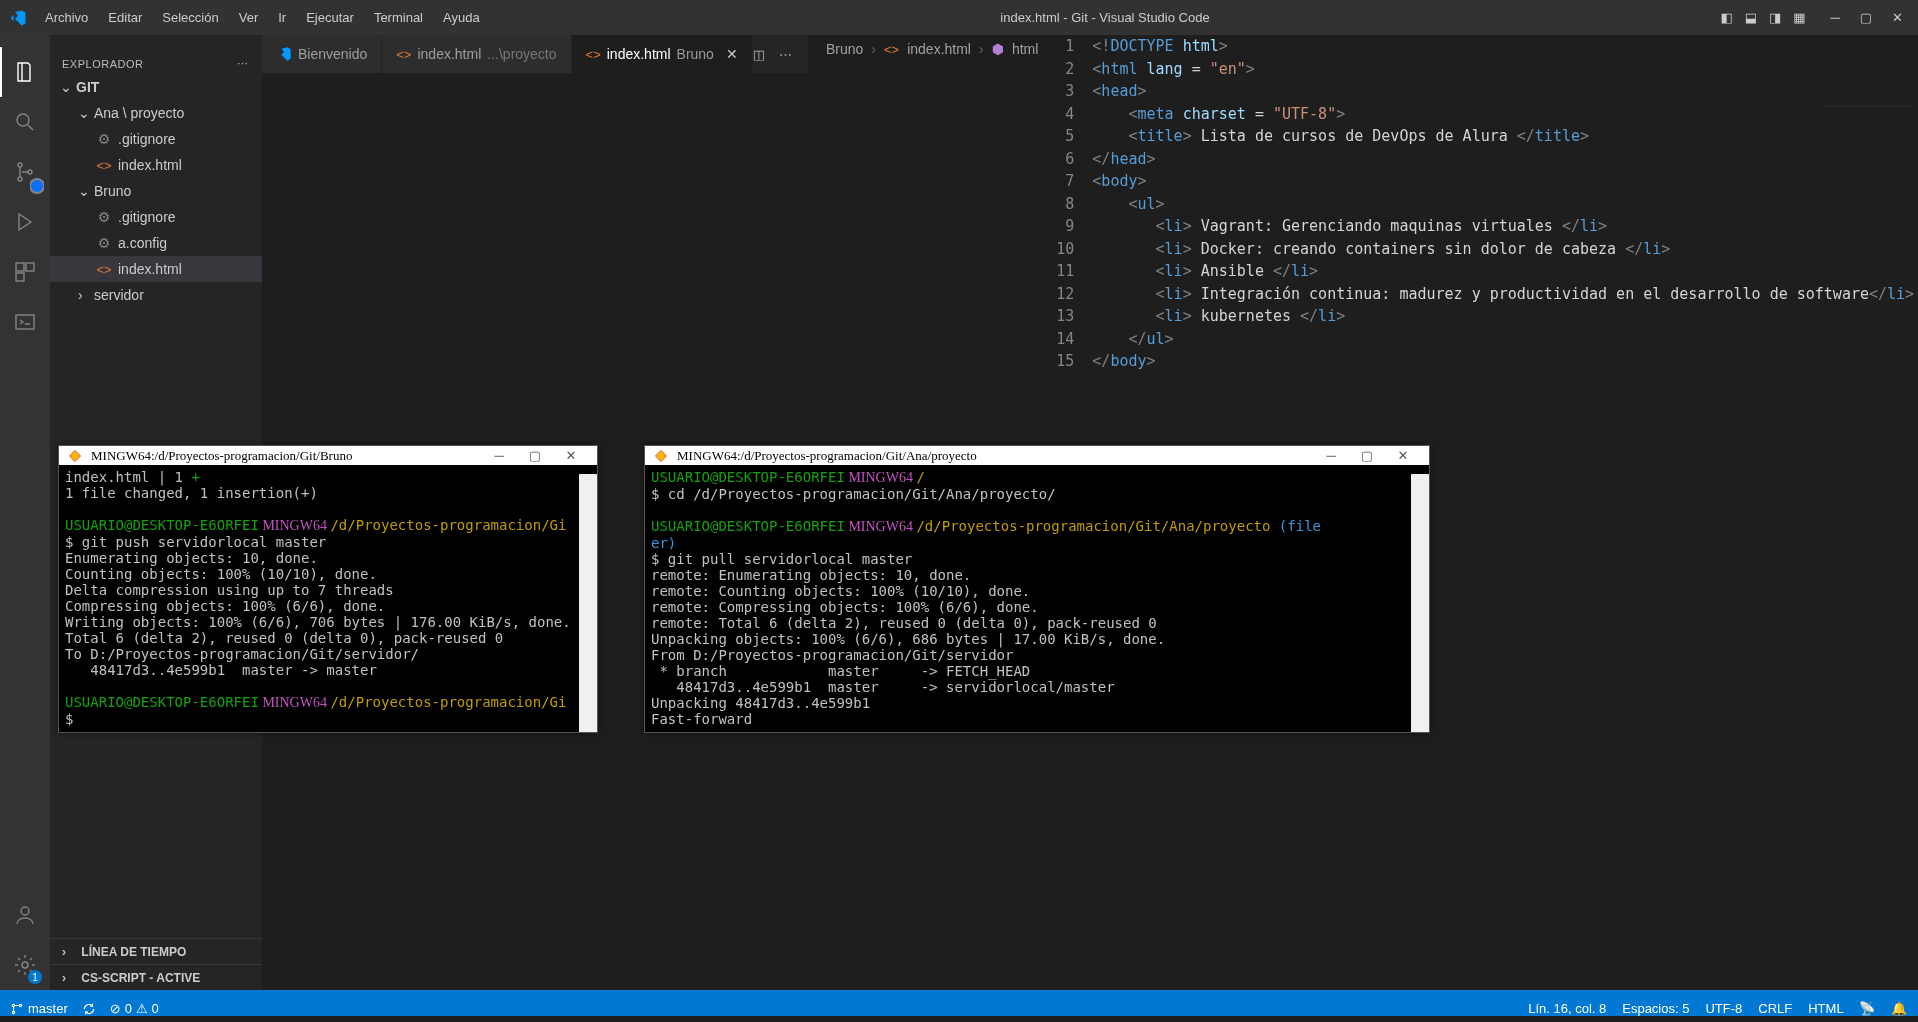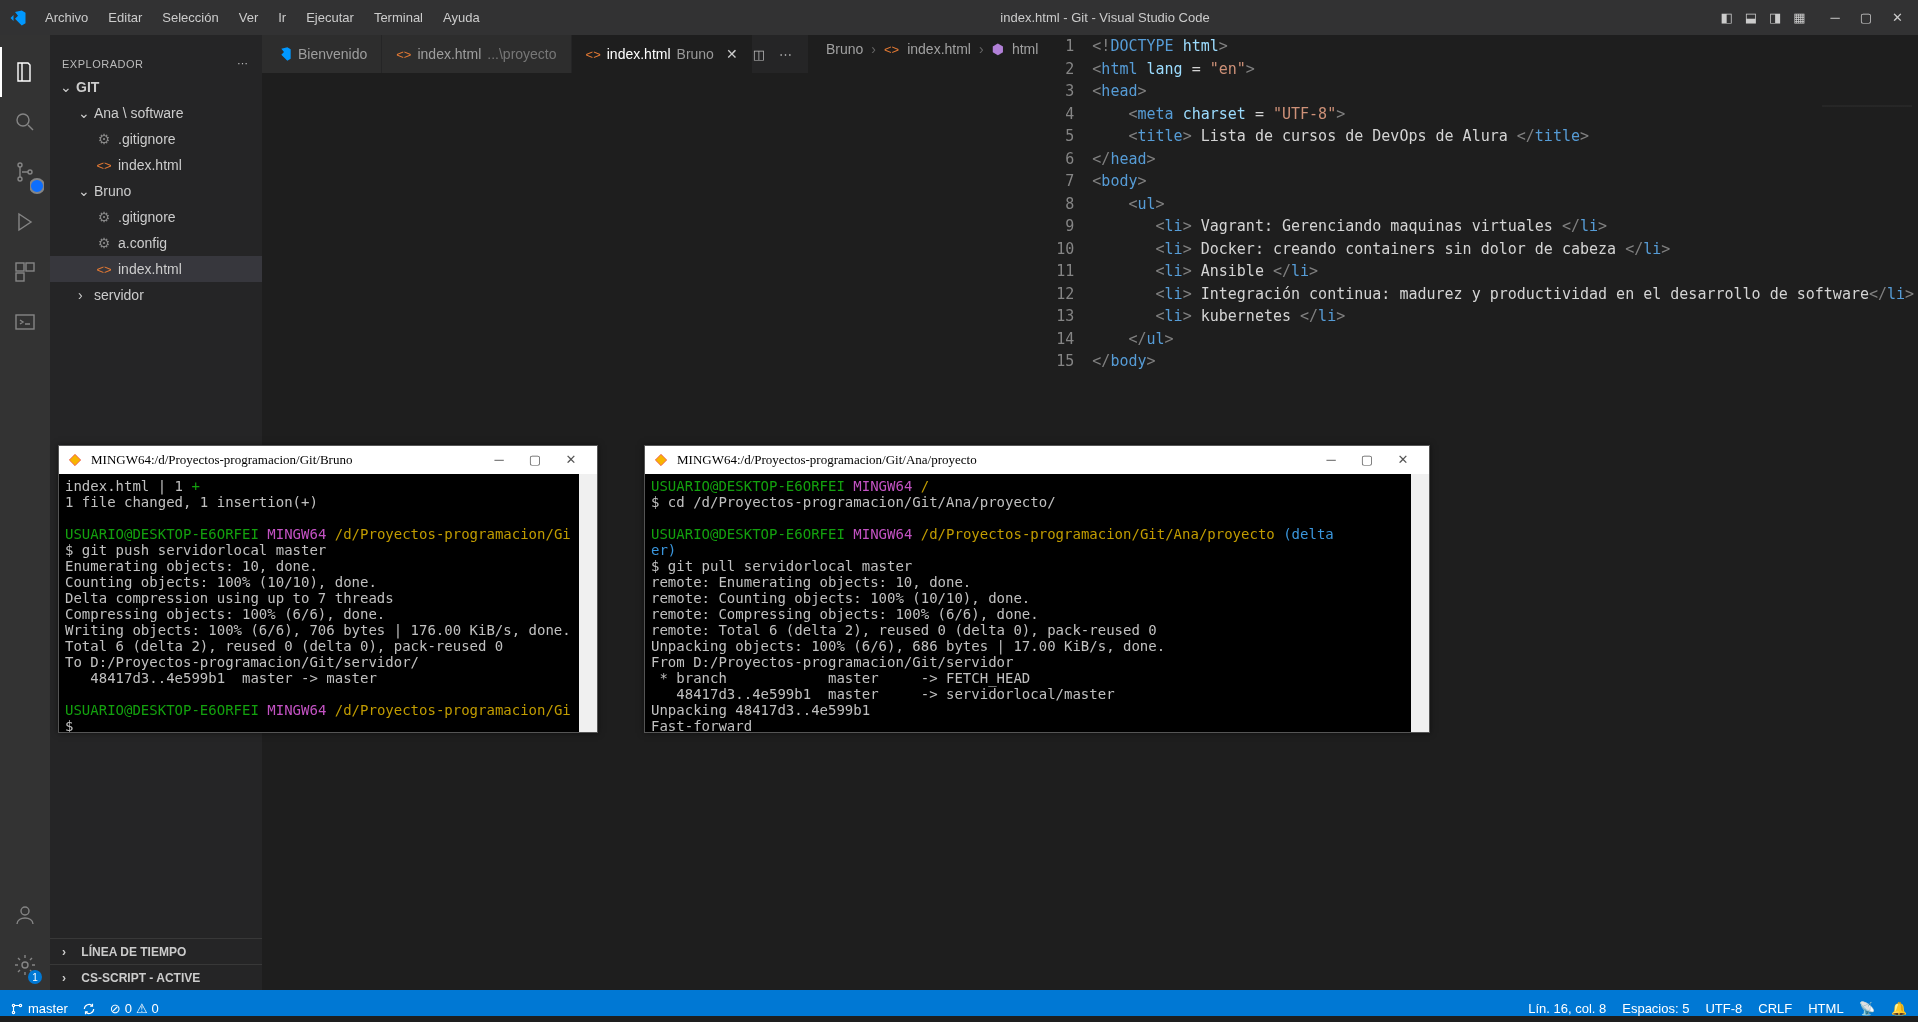--- a/index.html
+++ b/index.html
@@ -81,27 +81,27 @@
   background:#000;
   border:1px solid #555;
   font-family: Consolas, monospace;
   font-size:14px;
   box-shadow: 0 0 6px rgba(0,0,0,.5);
   display:flex;
   flex-direction:column;
 }
 .term1 { left:58px; top:445px; width:540px; height:288px; }
 .term2 { left:644px; top:445px; width:786px; height:288px; }
-.term-titlebar { height:28px; background:#fff; color:#000; display:flex; align-items:center; padding:0 8px; font-family:"Segoe UI"; font-size:13px; }
+.term-titlebar { height:19px; background:#fff; color:#000; display:flex; align-items:center; padding:0 8px; font-family:"Segoe UI"; font-size:13px; }
 .term-titlebar .diamond { width:16px; height:16px; margin-right:8px; }
 .term-titlebar .wspacer { flex:1; }
 .term-titlebar .wc { width:36px; text-align:center; color:#555; }
 .term-body { padding:4px 6px; color:#c0c0c0; white-space:pre; overflow:hidden; line-height:16px; flex:1; }
 .t-green { color:#13a10e; }
-.t-mag { color:#c352c3; }
+.t-mag { color:#c352c3;font-family:Liberation Serif, serif; }
 .t-yel { color:#c19c00; }
 .t-cyan { color:#3a96dd; }
 .term-scroll { width:18px; background:#f0f0f0; position:absolute; right:0; top:28px; bottom:0; }
 
 .statusbar {
   height:26px;
   background:#0078d4;
   color:#fff;
   display:flex;
   align-items:flex-end;
@@ -209,21 +209,21 @@
       <span>EXPLORADOR</span>
       <span class="three-dots">⋯</span>
     </div>
     <div class="tree">
       <div class="tree-row">
           <span class="chev">⌄</span>
           <b>GIT</b>
         </div>
       <div class="tree-row indent-1">
           <span class="chev">⌄</span>
-          <span>Ana \ software</span>
+          <span>Ana \ proyecto</span>
         </div>
       <div class="tree-row indent-2">
           <span class="file-icon gear-file">⚙</span>
           <span>.gitignore</span>
         </div>
       <div class="tree-row indent-2">
           <span class="file-icon html-icon">&lt;&gt;</span>
           <span>index.html</span>
         </div>
       <div class="tree-row indent-1">
@@ -348,21 +348,21 @@
       </svg>
     <span>MINGW64:/d/Proyectos-programacion/Git/Ana/proyecto</span>
     <span class="wspacer"></span>
     <span class="wc">─</span>
     <span class="wc">▢</span>
     <span class="wc">✕</span>
   </div>
   <div class="term-body" id="term2body"><span class="t-green">USUARIO@DESKTOP-E6ORFEI</span><span class="t-mag"> MINGW64 </span><span class="t-yel">/</span>
 <span class="">$ cd /d/Proyectos-programacion/Git/Ana/proyecto/</span>
 <span class=""></span>
-<span class="t-green">USUARIO@DESKTOP-E6ORFEI</span><span class="t-mag"> MINGW64 </span><span class="t-yel">/d/Proyectos-programacion/Git/Ana/proyecto</span><span class="t-cyan"> (delta</span>
+<span class="t-green">USUARIO@DESKTOP-E6ORFEI</span><span class="t-mag"> MINGW64 </span><span class="t-yel">/d/Proyectos-programacion/Git/Ana/proyecto</span><span class="t-cyan"> (file</span>
 <span class="t-cyan">er)</span>
 <span class="">$ git pull servidorlocal master</span>
 <span class="">remote: Enumerating objects: 10, done.</span>
 <span class="">remote: Counting objects: 100% (10/10), done.</span>
 <span class="">remote: Compressing objects: 100% (6/6), done.</span>
 <span class="">remote: Total 6 (delta 2), reused 0 (delta 0), pack-reused 0</span>
 <span class="">Unpacking objects: 100% (6/6), 686 bytes | 17.00 KiB/s, done.</span>
 <span class="">From D:/Proyectos-programacion/Git/servidor</span>
 <span class=""> * branch            master     -&gt; FETCH_HEAD</span>
 <span class="">   48417d3..4e599b1  master     -&gt; servidorlocal/master</span>

